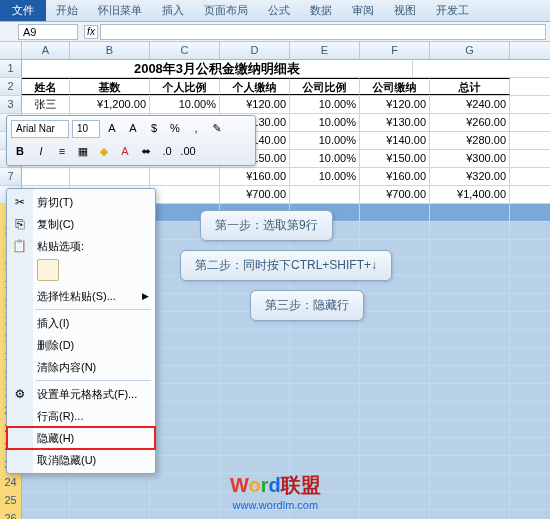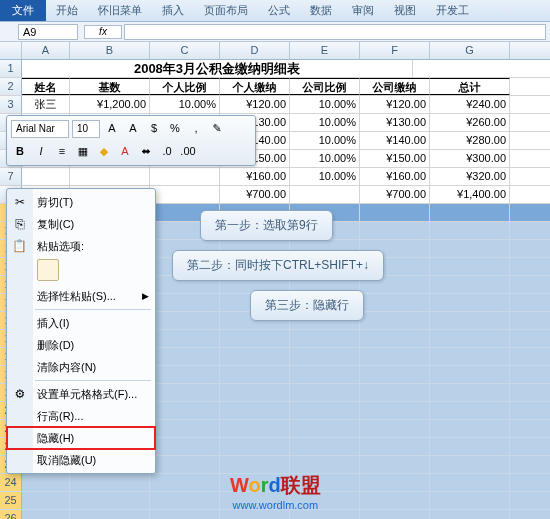--- a/index.html
+++ b/index.html
@@ -2,21 +2,21 @@
 <html><head>
 <meta charset="utf-8">
 <style>
 *{box-sizing:border-box;margin:0;padding:0;font-family:"Microsoft YaHei",SimSun,Arial,sans-serif}
 body{width:550px;height:519px;background:#fff;overflow:hidden;position:relative;font-size:11px}
 .ribbon{display:flex;background:linear-gradient(#e8f0f8,#d4e4f4);height:22px;align-items:center;border-bottom:1px solid #9db8d4}
 .ribbon .tab{padding:3px 10px;color:#3b5b7b;cursor:pointer}
 .ribbon .tab.file{background:#1e5ba8;color:#fff;padding:3px 12px}
 .namebox-row{display:flex;height:20px;align-items:center;background:#edf3f9;border-bottom:1px solid #b8c8d8}
 .namebox{width:60px;border:1px solid #abc;background:#fff;margin:0 4px 0 18px;padding:1px 4px;height:16px;font-size:11px}
-.fx-icon{width:38px;height:14px;border:1px solid #abc;background:#fff;margin:3px 2px;text-align:center;font-style:italic;font-size:10px;line-height:12px}
+.fx-icon{width:14px;height:14px;border:1px solid #abc;background:#fff;margin:3px 2px;text-align:center;font-style:italic;font-size:10px;line-height:12px}
 .fx-bar{flex:1;border:1px solid #abc;background:#fff;height:16px;margin-right:4px}
 .sheet{position:relative}
 .colheads{display:flex;background:linear-gradient(#f4f8fc,#dde8f2);border-bottom:1px solid #9db8d4;height:18px}
 .corner{width:22px;border-right:1px solid #b8c8d8}
 .ch{border-right:1px solid #b8c8d8;text-align:center;line-height:17px;color:#3b5b7b}
 .ch.A{width:48px}.ch.B{width:80px}.ch.C{width:70px}.ch.D{width:70px}.ch.E{width:70px}.ch.F{width:70px}.ch.G{width:80px}
 .grid{position:relative}
 .row{display:flex;height:18px;border-bottom:1px solid #d4d4d4}
 .rh{width:22px;background:linear-gradient(#f4f8fc,#dde8f2);border-right:1px solid #9db8d4;text-align:center;line-height:17px;color:#3b5b7b}
 .rh.sel{background:#f8d878}
@@ -39,21 +39,21 @@
 .ctx{position:absolute;left:6px;top:188px;width:150px;background:linear-gradient(90deg,#e8f0f8 0,#e8f0f8 26px,#fafcfe 26px,#fafcfe 100%);border:1px solid #8ba8c4;border-radius:3px;box-shadow:2px 2px 6px rgba(0,0,0,.25);padding:2px 0}
 .ctx .mi{display:flex;align-items:center;height:22px;padding:0 8px 0 30px;position:relative;cursor:pointer}
 .ctx .mi .ic{position:absolute;left:5px;width:16px;height:16px;display:flex;align-items:center;justify-content:center;font-size:12px}
 .ctx .sep{height:1px;background:#c4d4e4;margin:2px 4px 2px 28px}
 .ctx .mi.hl{outline:2px solid #e82020;outline-offset:-1px}
 .ctx .mi .arrow{position:absolute;right:6px;font-size:9px}
 .paste-opts{display:flex;gap:2px;padding:2px 8px 4px 30px}
 .paste-opts .po{width:22px;height:22px;border:1px solid #c4b484;background:#fdf4dc;border-radius:2px}
 .callout{position:absolute;cursor:default}
 .callout .bubble{background:linear-gradient(#f4f8fc,#dce8f4);border:1px solid #8ba8c4;border-radius:6px;padding:6px 14px;box-shadow:1px 1px 3px rgba(0,0,0,.15);font-size:12px;color:#3b5b7b;white-space:nowrap}
-.c1{left:200px;top:210px}.c2{left:172px;top:250px}.c3{left:250px;top:290px}
+.c1{left:200px;top:210px}.c2{left:180px;top:250px}.c3{left:250px;top:290px}
 .logo{position:absolute;left:230px;bottom:8px;text-align:center;font-size:20px;font-weight:bold}
 .logo .w{color:#e83828}.logo .o{color:#f8a818}.logo .r{color:#28a838}.logo .d{color:#1868d8}.logo .lm{color:#b91c1c}
 .logo .url{display:block;font-size:11px;color:#1868d8;font-weight:normal}
 </style>
 </head>
 <body>
 
 <div class="ribbon">
   <div class="tab file">文件</div>
   <div class="tab">开始</div>

